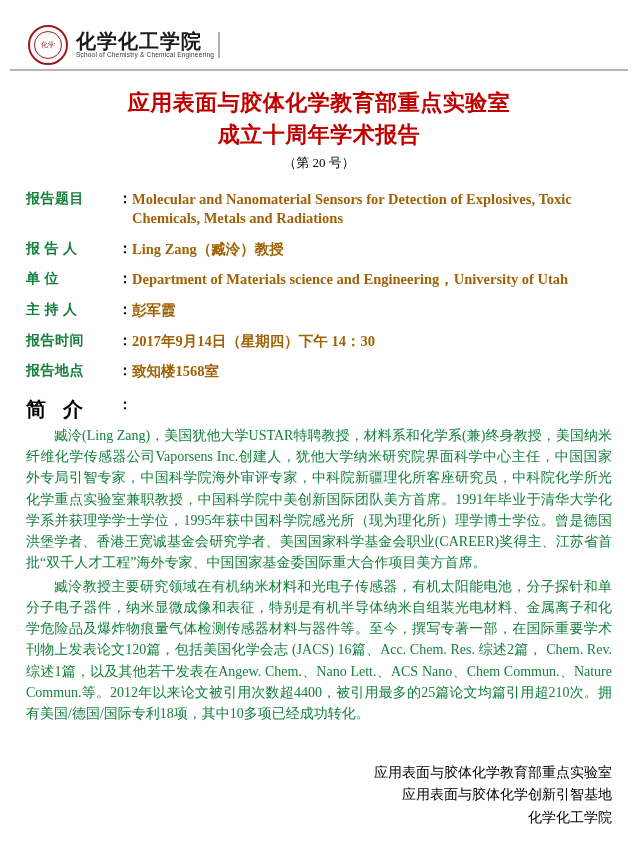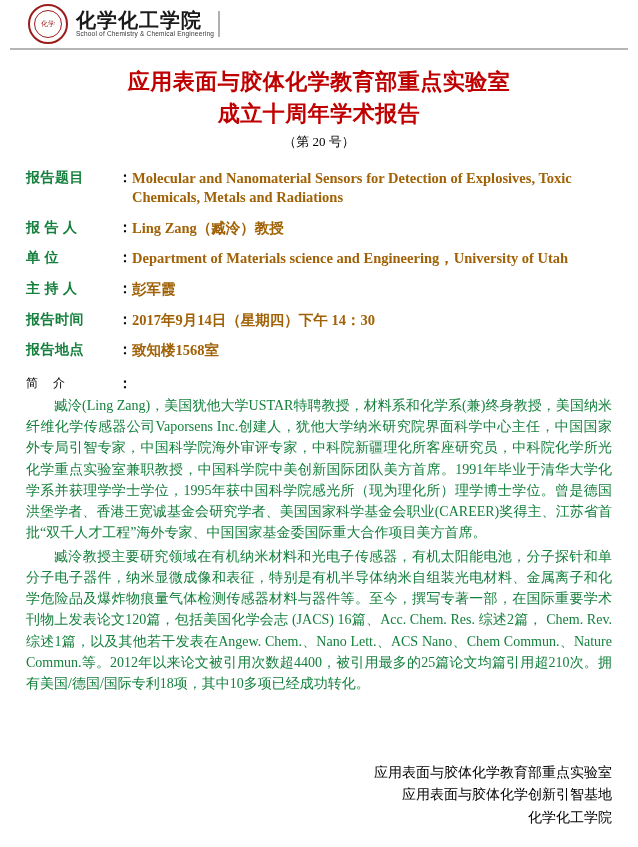--- a/index.html
+++ b/index.html
@@ -19,21 +19,21 @@
     width: 638px;
     height: 847px;
     box-sizing: border-box;
     padding: 0;
   }
 
   
   .logo-bar {
     display: flex;
     align-items: center;
-    padding: 2px 0 0 28px;
+    padding: 23px 0 0 28px;
     height: 44px;
   }
   .logo-seal {
     width: 36px;
     height: 36px;
     border-radius: 50%;
     border: 2px solid #9c1b1b;
     position: relative;
     flex: 0 0 auto;
     display: flex;
@@ -139,22 +139,22 @@
   }
 
   
   .bio-row {
     display: flex;
     align-items: flex-start;
     margin: 14px 26px 0 26px;
   }
   .bio-label {
     flex: 0 0 92px;
-    font-size: 12px;
-    font-weight: normal;
+    font-size: 20px;
+    font-weight: bold;
     letter-spacing: 6px;
     white-space: nowrap;
   }
   .bio-colon {
     flex: 0 0 10px;
     font-size: 14px;
     font-weight: bold;
   }
   .bio-body {
     margin: 2px 26px 0 26px;

